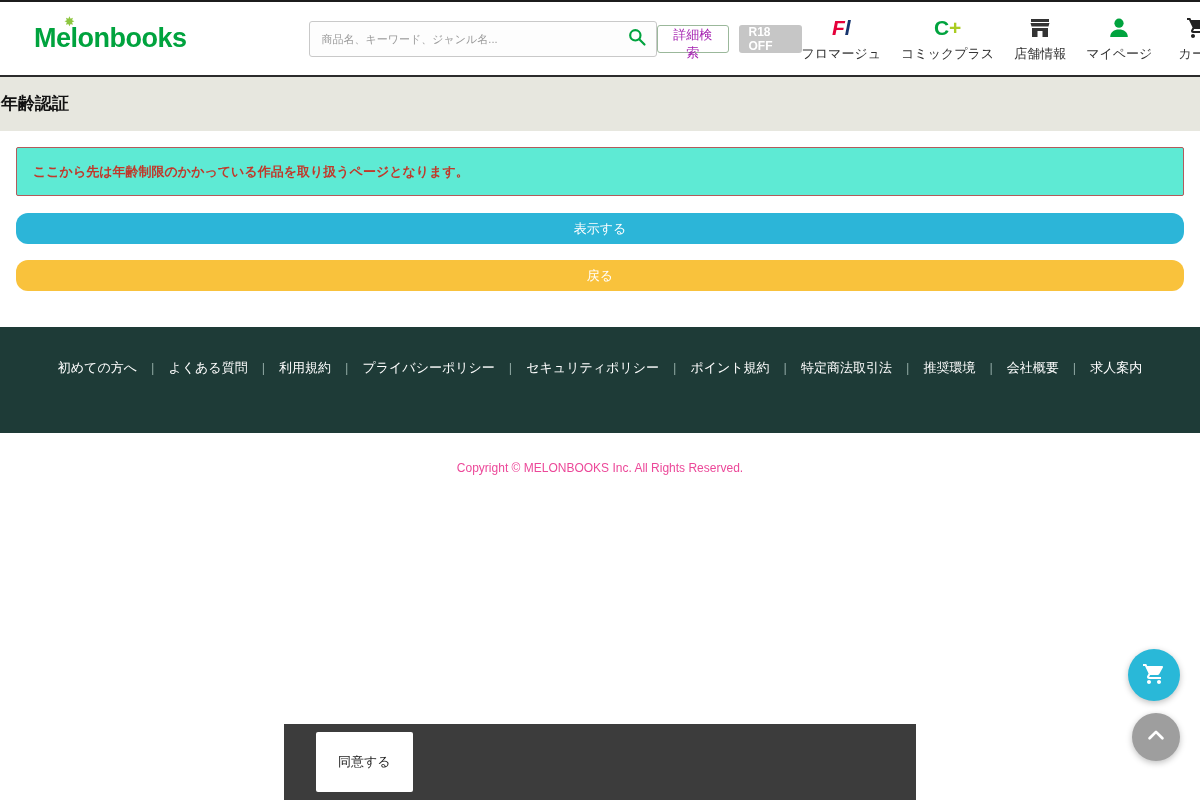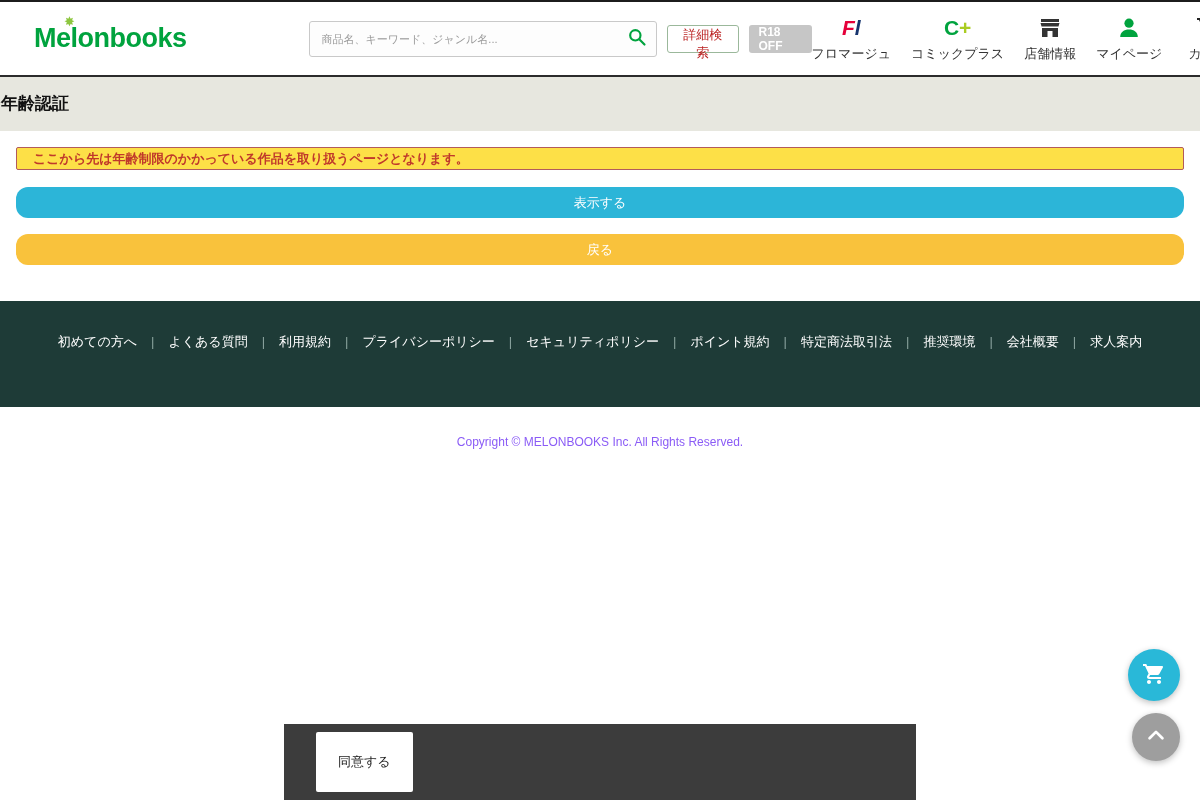--- a/index.html
+++ b/index.html
@@ -19,56 +19,56 @@
 
   .search-area { margin-left:122px; display:flex; align-items:center; }
   .search-box { position:relative; width:400px; }
   .search-box input { width:100%; height:36px; border:1px solid #c9c9c9; border-radius:3px;
     background:#fdfdfd; padding:0 40px 0 12px; font-size:11px; color:#333; outline:none;
     font-family:inherit; }
   .search-box input::placeholder { color:#9a9a9a; }
   .search-btn { position:absolute; right:2px; top:2px; width:36px; height:32px; border:none;
     background:transparent; cursor:pointer; display:flex; align-items:center; justify-content:center; }
 
-  .detail-btn { margin-left:10px; height:28px; padding:0 12px; background:#fff;
-    border:1px solid #9bb89b; border-radius:3px; color:#b91c1c; font-size:13px; cursor:pointer;
+  .detail-btn { height:28px; padding:0 12px; background:#fff;
+    border:1px solid #9bb89b; border-radius:3px; color:#a21caf; font-size:13px; cursor:pointer;
     font-family:inherit; }
   .r18-badge { margin-left:10px; height:28px; display:inline-flex; align-items:center;
     padding:0 10px; background:#c6c6c6; color:#fff; font-size:12px; font-weight:bold;
     border-radius:3px; cursor:pointer; }
 
   .header-nav { margin-left:auto; display:flex; align-items:flex-start; gap:20px; }
   .nav-item { display:flex; flex-direction:column; align-items:center; gap:3px; cursor:pointer; min-width:52px; }
   .nav-icon { height:28px; display:flex; align-items:center; justify-content:center; }
   .nav-label { font-size:13px; color:#333; white-space:nowrap; }
   .fromage-f { color:#e5003a; font-weight:800; font-size:21px; font-style:italic; }
   .fromage-l { color:#16346e; font-weight:800; font-size:21px; font-style:italic; }
   .comic-c { color:#00a33e; font-weight:800; font-size:21px; }
   .comic-plus { color:#aacc22; font-weight:800; font-size:21px; }
 
   
   .title-bar { background:#e7e7df; border-top:2px solid #2b2b2b; padding:15px 1px 16px; }
   .title-bar h1 { margin:0; font-size:17px; font-weight:bold; color:#111; }
 
   
   .main { padding:16px 16px 36px; }
-  .warning-box { border:1px solid #b25b5b; border-radius:2px; padding:1px 16px; background:#fde047; }
+  .warning-box { border:1px solid #b25b5b; border-radius:2px; padding:14px 16px; background:#5eead4; }
   .warning-text { color:#c0392b; font-size:13px; font-weight:bold; }
   .btn { display:block; width:100%; border:none; border-radius:12px; height:31px;
     font-size:13px; color:#fff; cursor:pointer; font-family:inherit; }
   .btn-show { background:#2cb5d8; margin-top:17px; }
   .btn-back { background:#f9c23c; margin-top:16px; }
 
   
   .footer { background:#1e3b37; padding:32px 23px 56px; }
   .footer-links { list-style:none; margin:0; padding:0; display:flex; flex-wrap:wrap;
     justify-content:center; }
   .footer-links li { color:#fff; font-size:13px; cursor:pointer; white-space:nowrap; }
   .footer-links li + li::before { content:"|"; color:#8aa39e; margin:0 14px; cursor:default; }
-  .copyright { text-align:center; color:#8b5cf6; font-size:12px; padding:28px 0; background:#fff; }
+  .copyright { text-align:center; color:#ec4899; font-size:12px; padding:28px 0; background:#fff; }
 
   
   .fab { position:fixed; right:20px; border-radius:50%; display:flex; align-items:center;
     justify-content:center; cursor:pointer; box-shadow:0 2px 6px rgba(0,0,0,0.25); border:none; }
   .fab-cart { bottom:99px; width:52px; height:52px; background:#29b8d8; }
   .fab-top { bottom:39px; width:48px; height:48px; background:#9e9e9e; }
 
   
   .cookie-banner { position:fixed; bottom:0; left:50%; transform:translateX(-50%);
     width:632px; min-height:60px; background:#3c3c3c; display:flex; align-items:center;

